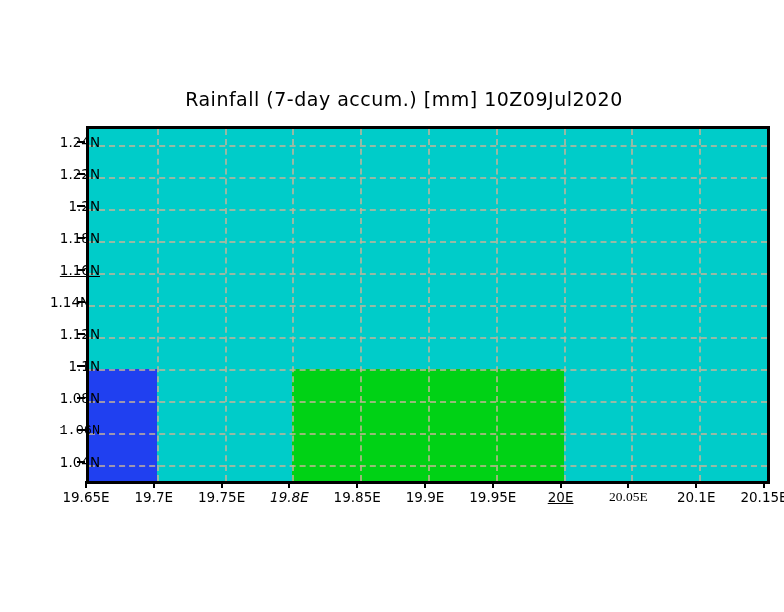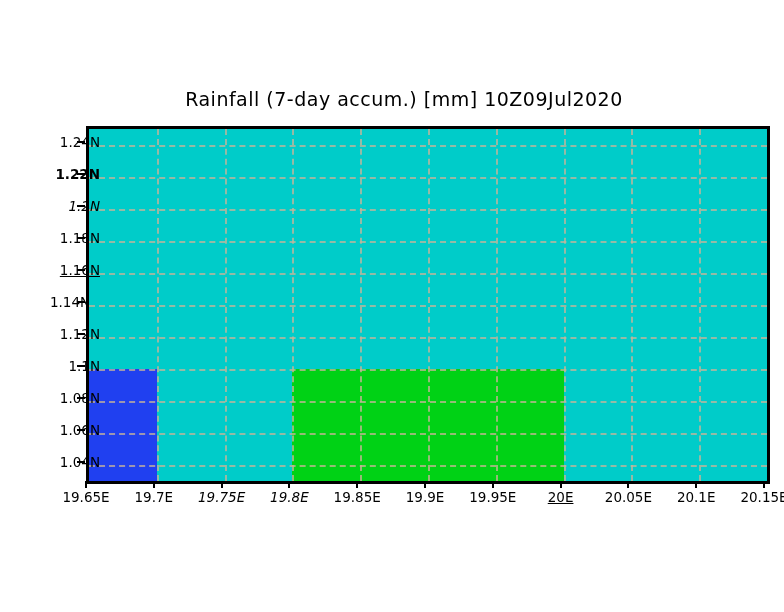--- a/index.html
+++ b/index.html
@@ -105,57 +105,57 @@
         <div class="gl-h" style="top: 16px;"></div>
       </div>
   </div>
 
   <div id="axes-layer">
       <div class="tick-x" style="left: 73px;"></div>
       <div class="lab-x" style="left: 74px;">19.65E</div>
       <div class="tick-x" style="left: 140.8px;"></div>
       <div class="lab-x" style="left: 141.8px; text-align: right;">19.7E</div>
       <div class="tick-x" style="left: 208.6px;"></div>
-      <div class="lab-x" style="left: 209.6px; font-style: italic;">19.75E</div>
+      <div class="lab-x" style="left: 209.6px;">19.75E</div>
       <div class="tick-x" style="left: 276.4px;"></div>
       <div class="lab-x" style="left: 277.4px; font-style: italic;">19.8E</div>
       <div class="tick-x" style="left: 344.2px;"></div>
       <div class="lab-x" style="left: 345.2px;">19.85E</div>
       <div class="tick-x" style="left: 412px;"></div>
       <div class="lab-x" style="left: 413px;">19.9E</div>
       <div class="tick-x" style="left: 479.8px;"></div>
       <div class="lab-x" style="left: 480.8px;">19.95E</div>
       <div class="tick-x" style="left: 547.6px;"></div>
       <div class="lab-x" style="left: 548.6px; text-decoration: underline;">20E</div>
       <div class="tick-x" style="left: 615.4px;"></div>
-      <div class="lab-x" style="left: 616.4px;">20.05E</div>
+      <div class="lab-x" style="left: 616.4px; font-family: Liberation Serif, serif;">20.05E</div>
       <div class="tick-x" style="left: 683.2px;"></div>
       <div class="lab-x" style="left: 684.2px;">20.1E</div>
       <div class="tick-x" style="left: 751px;"></div>
       <div class="lab-x" style="left: 752px;">20.15E</div>
       <div class="tick-y" style="top: 461px;"></div>
       <div class="lab-y" style="top: 462px;">1.04N</div>
       <div class="tick-y" style="top: 429px;"></div>
-      <div class="lab-y" style="top: 430px;">1.06N</div>
+      <div class="lab-y" style="top: 430px; font-family: Liberation Mono, monospace;">1.06N</div>
       <div class="tick-y" style="top: 397px;"></div>
       <div class="lab-y" style="top: 398px;">1.08N</div>
       <div class="tick-y" style="top: 365px;"></div>
       <div class="lab-y" style="top: 366px; text-align: right;">1.1N</div>
       <div class="tick-y" style="top: 333px;"></div>
       <div class="lab-y" style="top: 334px;">1.12N</div>
       <div class="tick-y" style="top: 301px;"></div>
       <div class="lab-y" style="top: 302px; text-align: center;">1.14N</div>
       <div class="tick-y" style="top: 269px;"></div>
       <div class="lab-y" style="top: 270px; text-decoration: underline;">1.16N</div>
       <div class="tick-y" style="top: 237px;"></div>
       <div class="lab-y" style="top: 238px;">1.18N</div>
       <div class="tick-y" style="top: 205px;"></div>
-      <div class="lab-y" style="top: 206px; font-style: italic;">1.2N</div>
+      <div class="lab-y" style="top: 206px;">1.2N</div>
       <div class="tick-y" style="top: 173px;"></div>
-      <div class="lab-y" style="top: 174px; font-weight: bold;">1.22N</div>
+      <div class="lab-y" style="top: 174px;">1.22N</div>
       <div class="tick-y" style="top: 141px;"></div>
       <div class="lab-y" style="top: 142px;">1.24N</div>
     </div>
 
   <div class="cbar-wrap">
     <div id="cbar-layer"></div>
 
   </div>
 
 </div>

